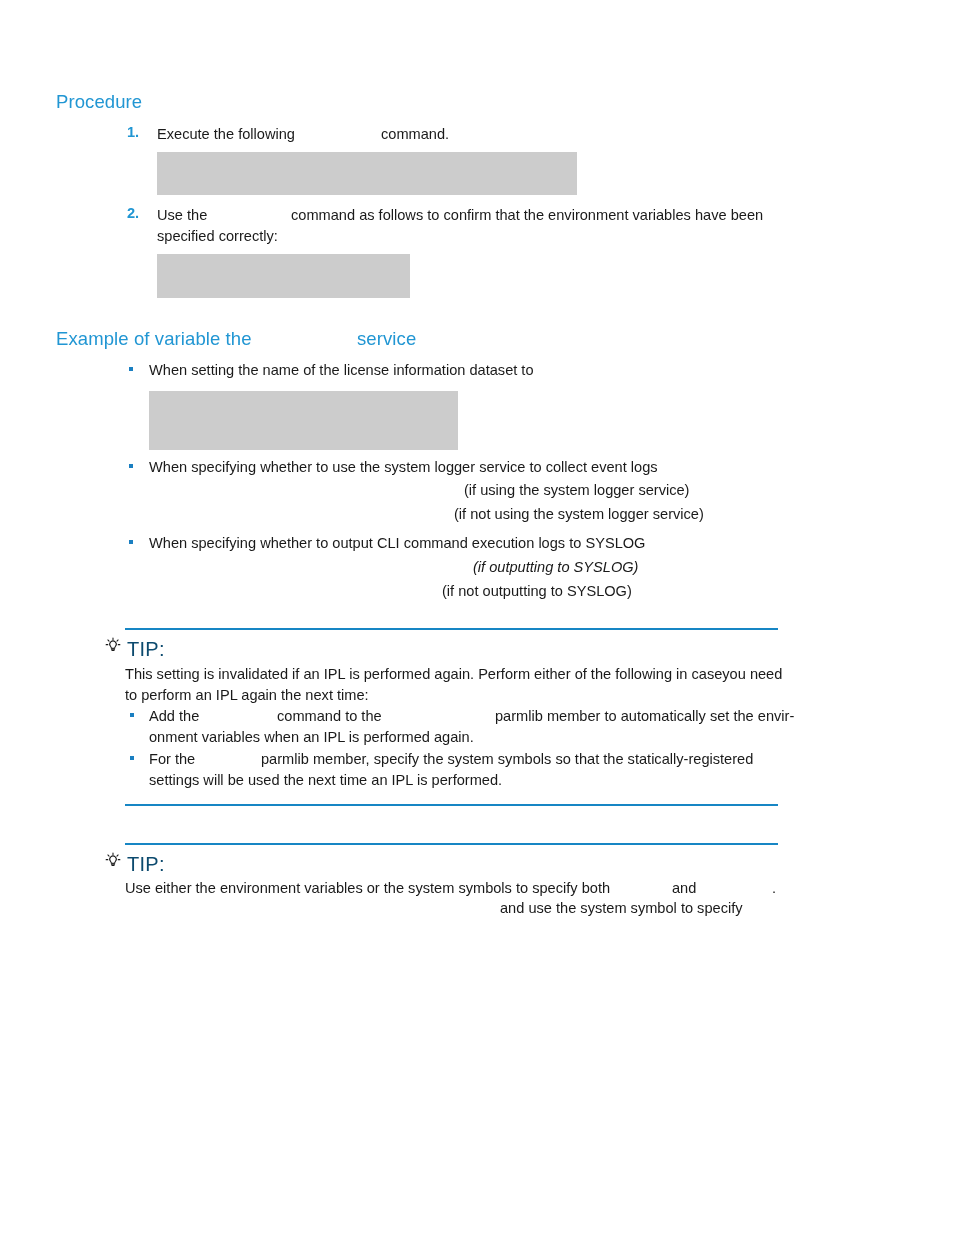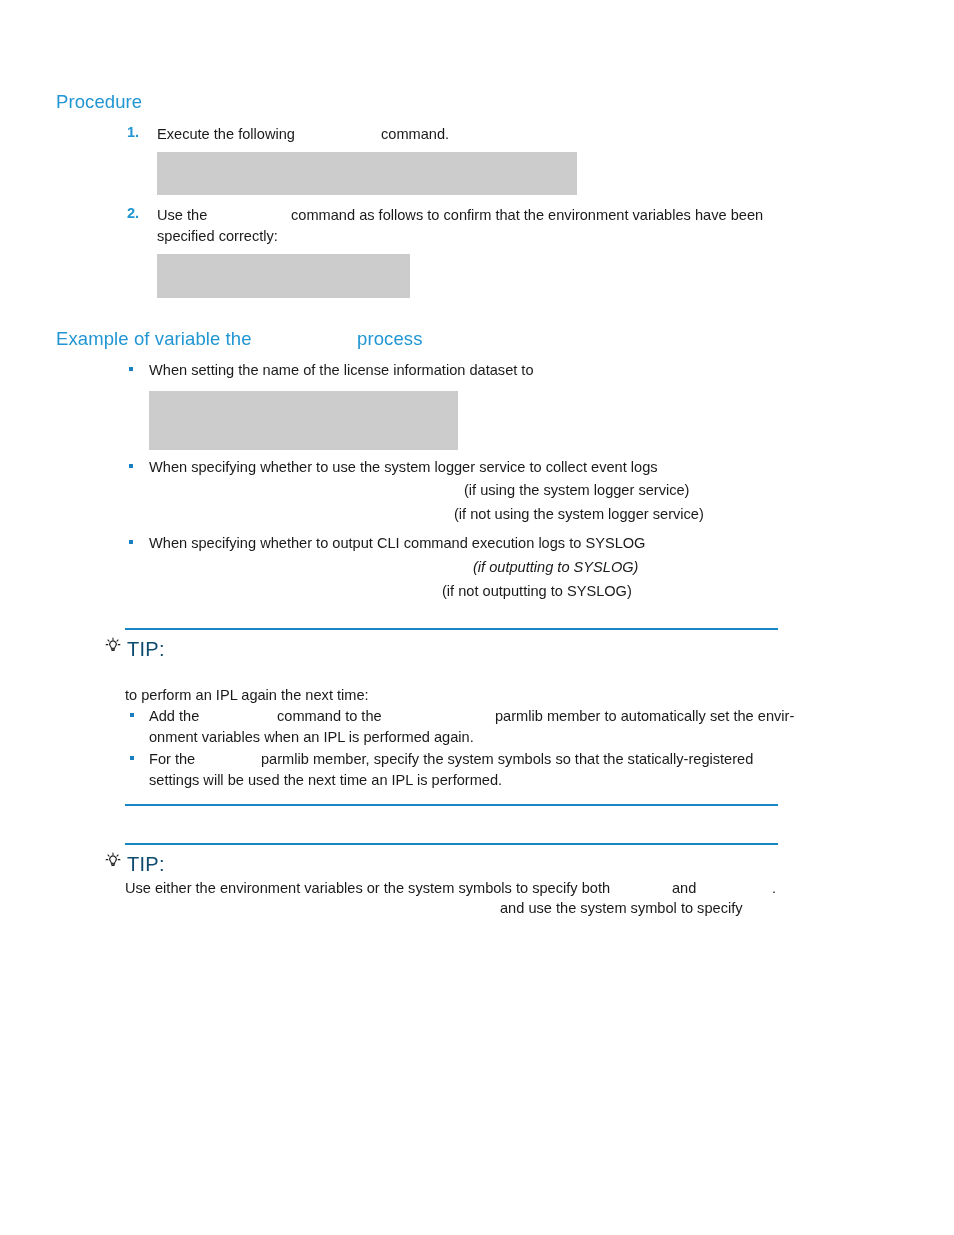--- a/index.html
+++ b/index.html
@@ -114,21 +114,21 @@
   <div class="redact" style="left:157px; top:116px; width:420px; height:43px;"></div>
 
   <div class="num" style="left:127px; top:169px;">2.</div>
   <div class="txt" style="left:157px; top:169px;">Use the</div>
   <div class="txt" style="left:291px; top:169px;">command as follows to confirm that the environment variables have been</div>
   <div class="txt" style="left:157px; top:190px;">specified correctly:</div>
 
   <div class="redact" style="left:157px; top:218px; width:253px; height:44px;"></div>
 
   <div class="h-section" style="left:56px; top:292px;">Example of variable the</div>
-  <div class="h-section" style="left:357px; top:292px;">process</div>
+  <div class="h-section" style="left:357px; top:292px;">service</div>
 
   <div class="bullet" style="left:129px; top:331px;"></div>
   <div class="txt" style="left:149px; top:324px;">When setting the name of the license information dataset to</div>
 
   <div class="redact" style="left:149px; top:355px; width:309px; height:59px;"></div>
 
   <div class="bullet" style="left:129px; top:428px;"></div>
   <div class="txt" style="left:149px; top:421px;">When specifying whether to use the system logger service to collect event logs</div>
   <div class="txt" style="left:464px; top:444px;">(if using the system logger service)</div>
   <div class="txt" style="left:454px; top:468px;">(if not using the system logger service)</div>
@@ -148,20 +148,21 @@
       <line x1="10" y1="2.2" x2="10" y2="4.0"></line>
       <line x1="4.3" y1="4.4" x2="5.6" y2="5.7"></line>
       <line x1="15.7" y1="4.4" x2="14.4" y2="5.7"></line>
       <line x1="2.4" y1="9.6" x2="4.2" y2="9.6"></line>
       <line x1="15.8" y1="9.6" x2="17.6" y2="9.6"></line>
     </g>
   </svg>
 
   <div class="tip-label" style="left:127px; top:602px;">TIP:</div>
 
+  <div class="txt" style="left:125px; top:628px;">This setting is invalidated if an IPL is performed again. Perform either of the following in caseyou need</div>
   <div class="txt" style="left:125px; top:649px;">to perform an IPL again the next time:</div>
 
   <div class="bullet" style="left:130px; top:677px;"></div>
   <div class="txt" style="left:149px; top:670px;">Add the</div>
   <div class="txt" style="left:277px; top:670px;">command to the</div>
   <div class="txt" style="left:495px; top:670px;">parmlib member to automatically set the envir-</div>
   <div class="txt" style="left:149px; top:691px;">onment variables when an IPL is performed again.</div>
 
   <div class="bullet" style="left:130px; top:720px;"></div>
   <div class="txt" style="left:149px; top:713px;">For the</div>

